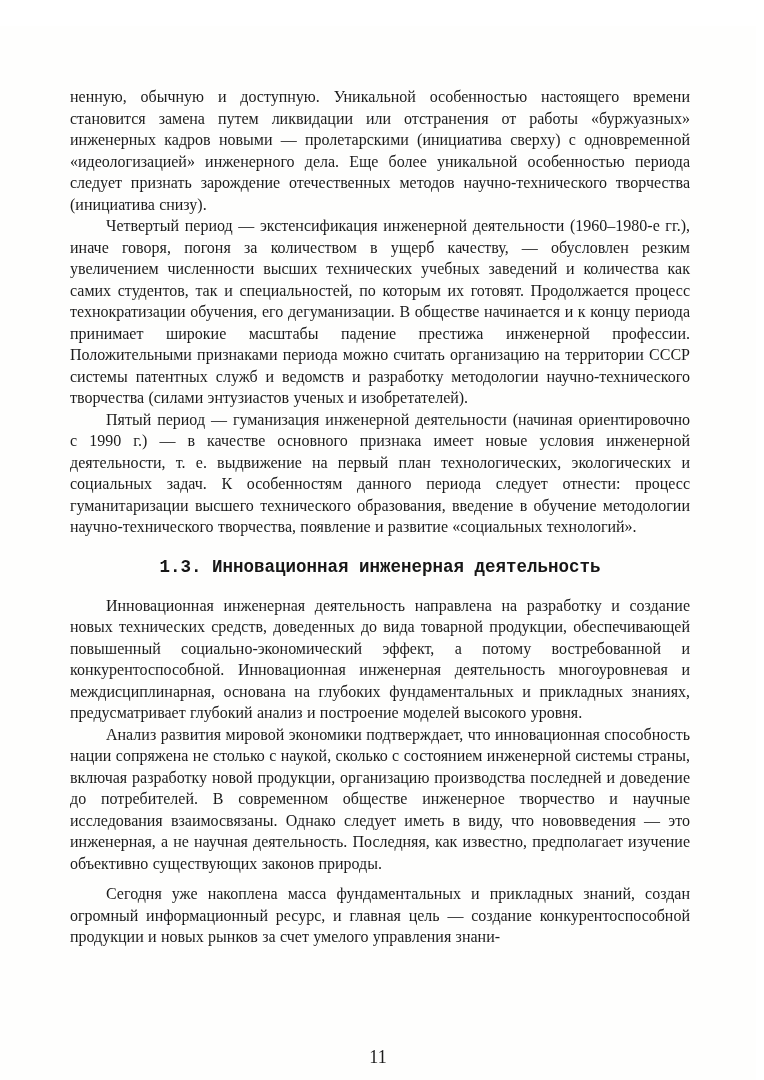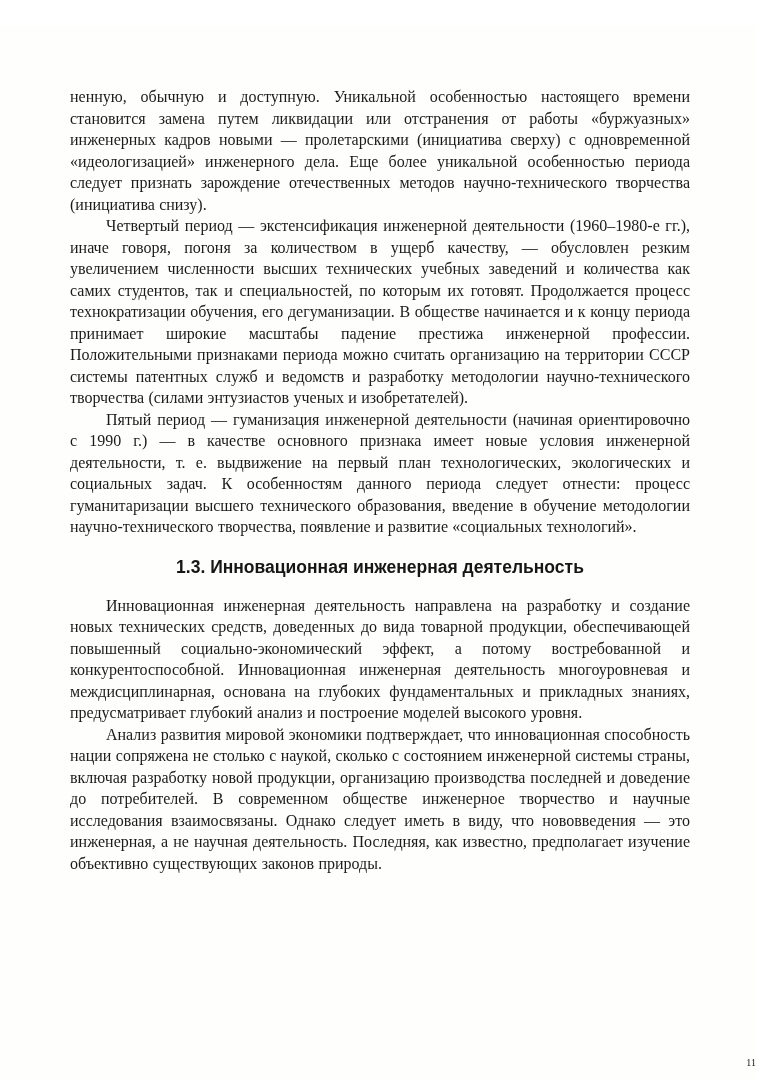--- a/index.html
+++ b/index.html
@@ -32,37 +32,37 @@
   .para.indent {
     text-indent: 36px;
   }
   .para.gap-before {
     margin-top: 9px;
   }
   .it {
   }
   .heading {
     margin: 18px 0 16px 0;
-    font-family: Liberation Sans, sans-serif;
+    font-family: Liberation Mono, monospace;
     font-weight: bold;
     font-size: 17.5px;
     line-height: 23px;
     text-align: center;
     color: #161616;
   }
   .hline {
     display: block;
   }
   .page-number {
     position: absolute;
     bottom: 38px;
     left: 0;
     width: 100%;
-    text-align: right;
-    font-size: 10px;
+    text-align: center;
+    font-size: 18px;
     font-family: "Liberation Serif", "DejaVu Serif", serif;
     color: #1b1b1b;
   }
 </style>
 </head>
 <body>
 
 <div class="page">
   <div class="text-block">
 
@@ -73,17 +73,18 @@
     <p class="para indent"><span class="it">Пятый период</span><span> — гуманизация инженерной деятельности (начиная ориентировочно с 1990 г.) — в качестве основного признака имеет новые условия инженерной деятельности, т. е. выдвижение на первый план технологических, экологических и социальных задач. К особенностям данного периода следует отнести: процесс гуманитаризации высшего технического образования, введение в обучение методологии научно-технического творчества, появление и развитие «социальных технологий».</span></p>
 
     <h2 class="heading">
       <span class="hline">1.3. Инновационная инженерная деятельность</span>
     </h2>
 
     <p class="para indent"><span class="it">Инновационная инженерная деятельность</span><span> направлена на разработку и создание новых технических средств, доведенных до вида товарной продукции, обеспечивающей повышенный социально-экономический эффект, а потому востребованной и конкурентоспособной. Инновационная инженерная деятельность многоуровневая и междисциплинарная, основана на глубоких фундаментальных и прикладных знаниях, предусматривает глубокий анализ и построение моделей высокого уровня.</span></p>
 
     <p class="para indent"><span>Анализ развития мировой экономики подтверждает, что инновационная способность нации сопряжена не столько с наукой, сколько с состоянием инженерной системы страны, включая разработку новой продукции, организацию производства последней и доведение до потребителей. В современном обществе инженерное творчество и научные исследования взаимосвязаны. Однако следует иметь в виду, что </span><span class="it">нововведения</span><span> — это инженерная, а не научная деятельность. Последняя, как известно, предполагает изучение объективно существующих законов природы.</span></p>
 
+    <p class="para indent gap-before"><span>Сегодня уже накоплена масса фундаментальных и прикладных знаний, создан огромный информационный ресурс, и главная цель — создание конкурентоспособной продукции и новых рынков за счет умелого управления знани-</span></p>
 
   </div>
 
   <div class="page-number">11</div>
 </div>
 
 </body></html>

